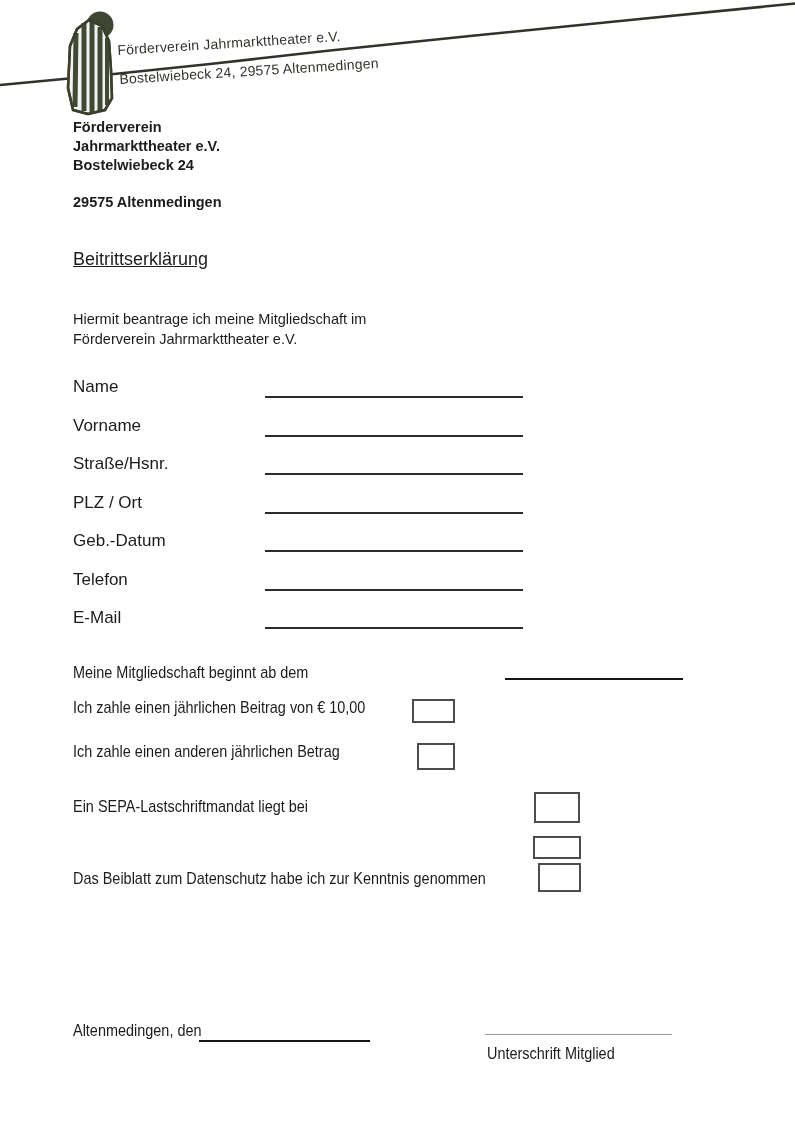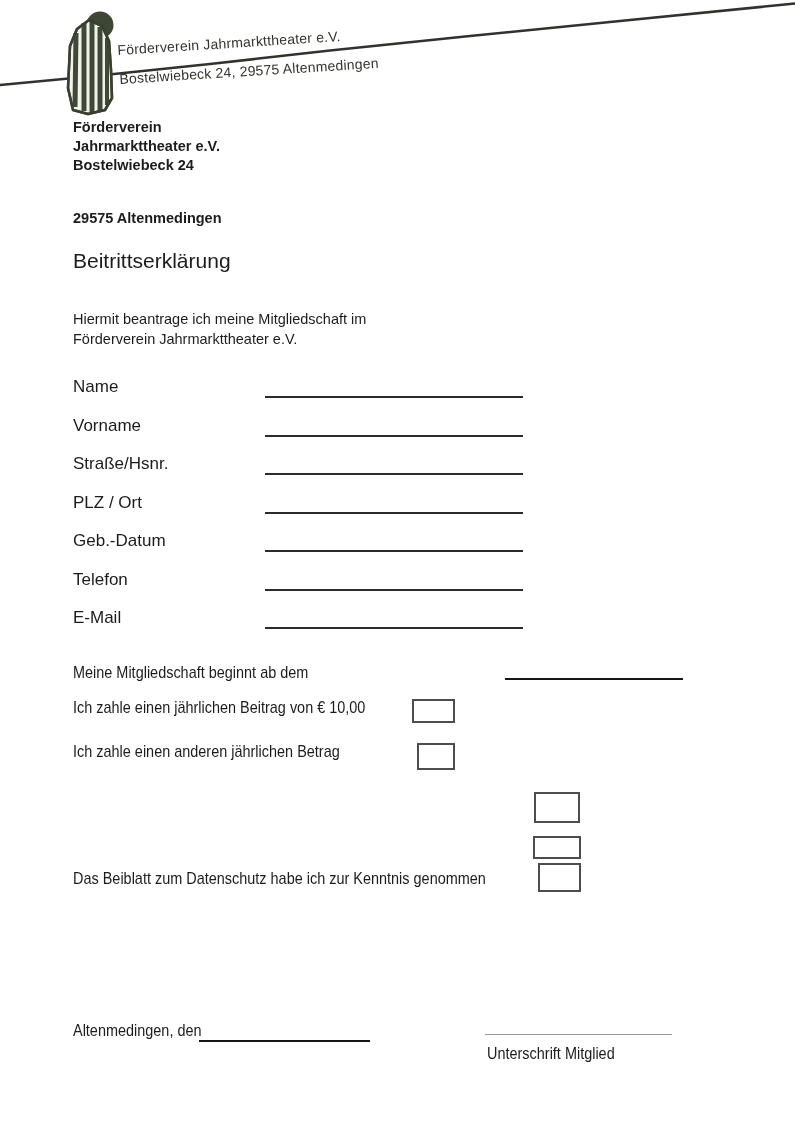--- a/index.html
+++ b/index.html
@@ -22,24 +22,24 @@
     white-space:nowrap;
     transform:rotate(-3.6deg);
     transform-origin:0 0;
     letter-spacing:0.2px;
   }
   .lh1{left:117px;top:42px;}
   .lh2{left:119px;top:71px;}
 
   
   .address{left:73px;top:118px;font-size:14.5px;line-height:19.2px;font-weight:bold;}
-  .address .gapline{margin-top:33px;}
+  .address .gapline{margin-top:17px;}
 
   
-  .title{left:73px;top:249px;font-size:21px;font-weight:400;margin:0;}
+  .title{left:73px;top:249px;font-size:18px;font-weight:400;margin:0;text-decoration:underline;}
 
   
   .intro{left:73px;top:298px;font-size:14.5px;line-height:19.5px;margin-top:12px;}
 
   
   .flabel{position:absolute;left:73px;font-size:17px;white-space:nowrap;}
   .fline{position:absolute;left:265px;width:258px;height:0;border-top:2px solid #2b2b2b;}
 
   
   .cond{
@@ -122,20 +122,23 @@
   <div class="abs" style="left:73px;top:698px">
     <span class="cond">Ich zahle einen jährlichen Beitrag von € 10,00</span>
   </div>
   <div class="checkbox" style="left:412px;top:699px;width:39px;height:20px"></div>
 
   <div class="abs" style="left:73px;top:742px">
     <span class="cond">Ich zahle einen anderen jährlichen Betrag</span>
   </div>
   <div class="checkbox" style="left:417px;top:743px;width:34px;height:23px"></div>
 
+  <div class="abs" style="left:73px;top:797px">
+    <span class="cond">Ein SEPA-Lastschriftmandat liegt bei</span>
+  </div>
   <div class="checkbox" style="left:534px;top:792px;width:42px;height:27px"></div>
 
   <div class="checkbox" style="left:533px;top:836px;width:44px;height:19px"></div>
 
   <div class="abs" style="left:73px;top:869px">
     <span class="cond">Das Beiblatt zum Datenschutz habe ich zur Kenntnis genommen</span>
   </div>
   <div class="checkbox" style="left:538px;top:863px;width:39px;height:25px"></div>
 
   <div class="abs" style="left:73px;top:1021px">

